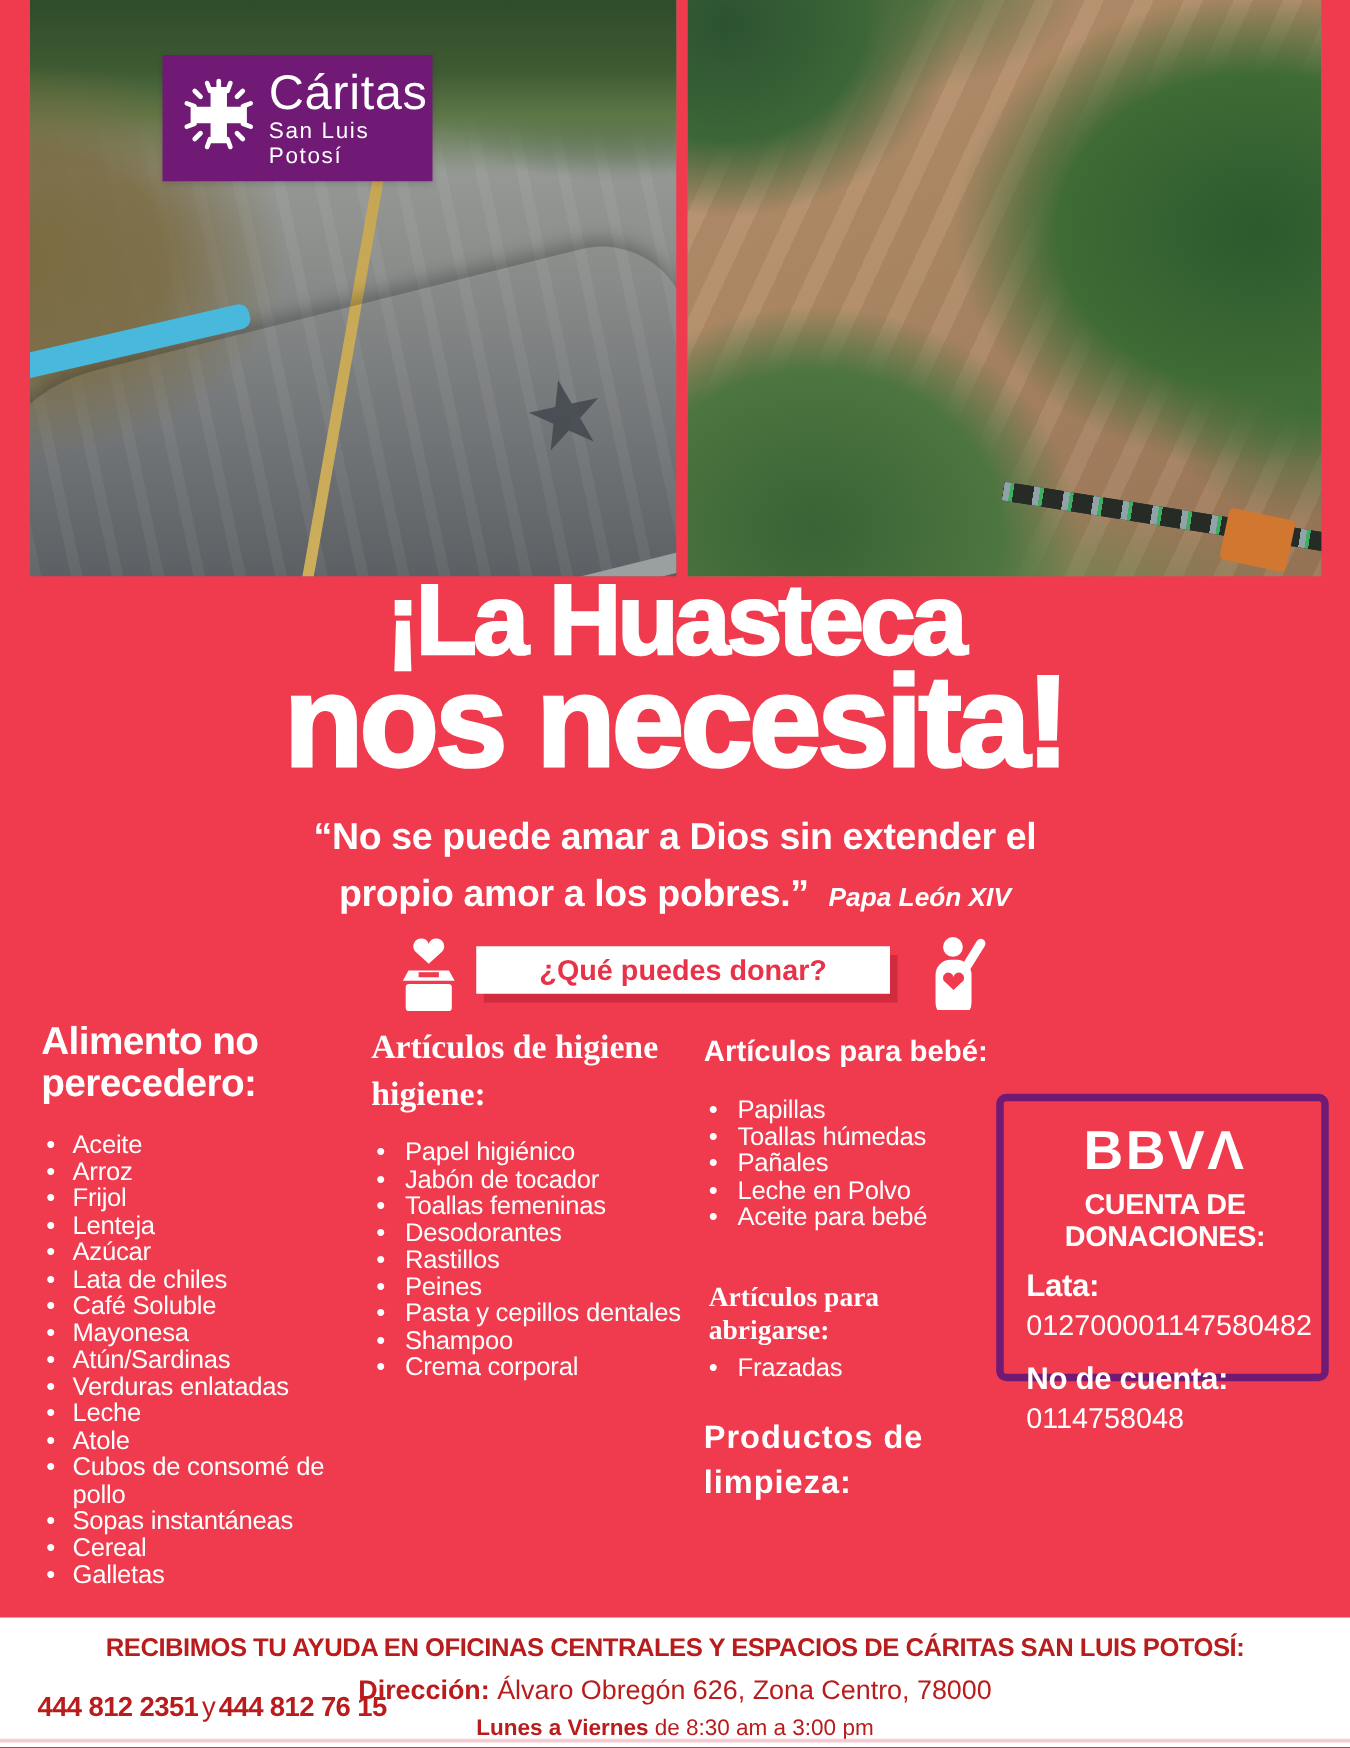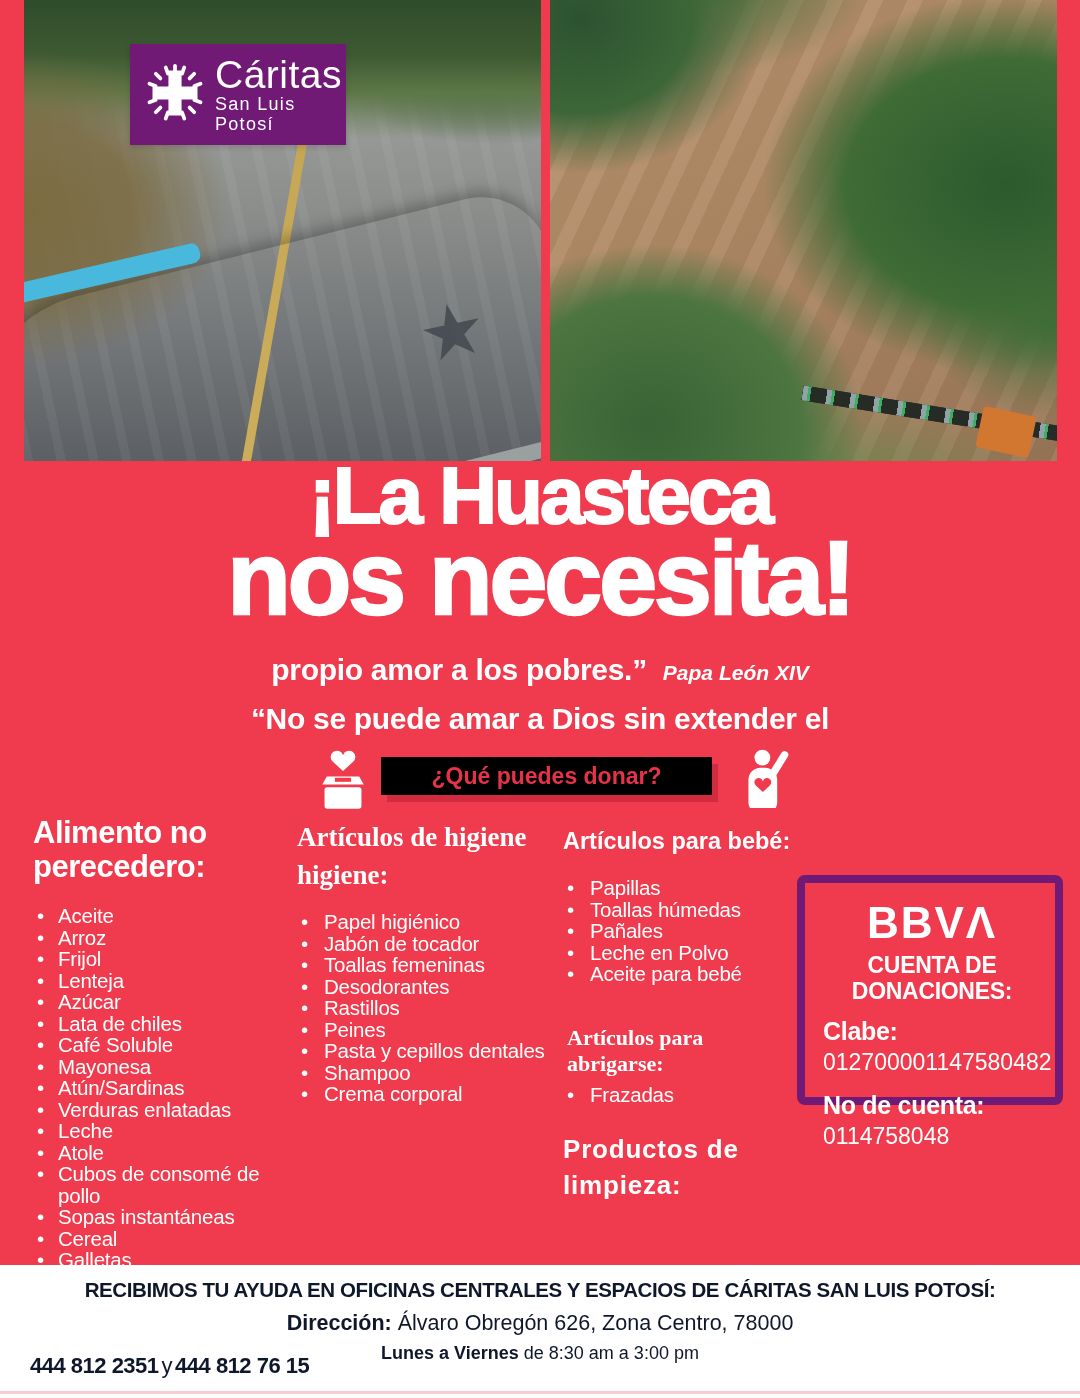--- a/index.html
+++ b/index.html
@@ -63,21 +63,21 @@
   .title-line1 { font-size:80px; line-height:70px; letter-spacing:-3px; -webkit-text-stroke:2px #fff; }
   .title-line2 { font-size:104px; line-height:94px; letter-spacing:-3px; -webkit-text-stroke:2.5px #fff; }
 
   
   .quote { position:absolute; top:647px; left:0; width:100%; text-align:center;
     font-weight:bold; font-size:30px; line-height:46px; letter-spacing:-.3px; }
   .quote-attr { font-size:21px; font-style:italic; margin-left:16px; letter-spacing:0; }
 
   
   .icon-donate-box { position:absolute; left:316px; top:749px; }
-  .banner-pill { position:absolute; left:381px; top:757px; width:331px; height:38px; background:#000000;
+  .banner-pill { position:absolute; left:381px; top:757px; width:331px; height:38px; background:#ffffff;
     display:flex; align-items:center; justify-content:center;
     box-shadow:6px 7px 0 rgba(170,25,45,.45); }
   .banner-pill span { color:#E73349; font-weight:bold; font-size:23px; }
   .icon-volunteer { position:absolute; left:741px; top:748px; }
 
   
   .list { list-style:none; margin:0; padding:0; }
   .list li { position:relative; padding-left:25px; font-size:20.5px; line-height:21.5px; letter-spacing:-.2px; }
   .list li::before { content:"•"; position:absolute; left:4px; }
 
@@ -97,29 +97,29 @@
   .warm-block h3 { margin:0 0 7px 4px; font-family:"Liberation Serif", serif;
     font-size:22px; line-height:26px; font-weight:bold; }
 
   .cleaning-block { margin-top:26px; }
   .cleaning-block h2 { margin:0 0 10px; font-size:26px; line-height:36px; letter-spacing:.8px; font-weight:bold; }
   .cleaning-block .list li { padding-left:15px; font-size:19px; line-height:19px; }
   .cleaning-block .list li::before { left:0; }
 
   
   .bbva-card { position:absolute; left:797px; top:875px; width:266px; height:230px;
-    border:8px solid #701a75; border-radius:8px; box-sizing:border-box; padding:20px 14px 0 18px; }
+    border:6px solid #701a75; border-radius:8px; box-sizing:border-box; padding:20px 14px 0 18px; }
   .bbva-logo { text-align:center; font-size:44px; font-weight:bold; letter-spacing:2px; line-height:40px; }
   .bbva-title { text-align:center; font-weight:bold; font-size:23px; line-height:26px; margin-top:9px; letter-spacing:-.3px; }
   .bbva-label { font-weight:bold; font-size:25px; margin-top:13px; letter-spacing:-.3px; }
   .bbva-number { font-size:23px; margin-top:3px; }
   .bbva-label.second { margin-top:15px; }
 
   
-  .footer { position:absolute; left:0; bottom:0; width:100%; height:133px; background:#fff; color:#0f172a; }
+  .footer { position:absolute; left:0; bottom:0; width:100%; height:104px; background:#fff; color:#b91c1c; }
   .footer-line1 { text-align:center; font-weight:bold; font-size:20.5px; letter-spacing:-.4px; padding-top:13px; }
   .footer-line2 { text-align:center; font-size:21.5px; margin-top:9px; }
   .footer-line3 { text-align:center; font-size:18px; margin-top:7px; }
   .footer-phones { position:absolute; left:30px; bottom:19px; font-size:22px; font-weight:bold; letter-spacing:-.5px; }
   .footer-phones .conj { font-weight:normal; padding:0 3px; }
   .footer-rule { position:absolute; left:0; bottom:4px; width:100%; height:3px; background:#F6CBD1; }
 </style>
 </head>
 <body>
 
@@ -164,24 +164,24 @@
       <span class="logo-region">San Luis Potosí</span>
     </span>
   </div>
 
   <div class="title">
     <div class="title-line1">¡La Huasteca</div>
     <div class="title-line2">nos necesita!</div>
   </div>
 
   <div class="quote">
+    <div>“No se puede amar a Dios sin extender el</div>
     <div>
       <span>propio amor a los pobres.”</span><span class="quote-attr">Papa León XIV</span>
     </div>
-    <div>“No se puede amar a Dios sin extender el</div>
   </div>
 
   <span class="icon-donate-box">
     <svg width="54" height="62" viewBox="0 0 60 68">
       <path d="M30 24 L19 14 A7 7 0 1 1 30 6.5 A7 7 0 1 1 41 14 Z" fill="#fff"></path>
       <path d="M12 30 L48 30 L53 39 L7 39 Z" fill="#fff"></path>
       <rect x="21" y="31.5" width="18" height="4.5" fill="#EF3B4D"></rect>
       <rect x="9.5" y="42" width="41" height="24" rx="3" fill="#fff"></rect>
     </svg>
   </span>
@@ -264,21 +264,21 @@
       </h2>
     </div>
   </div>
 
   <div class="bbva-card">
     <div class="bbva-logo">BBVΛ</div>
     <div class="bbva-title">
       <span>CUENTA DE</span><br>
       <span>DONACIONES:</span>
     </div>
-    <div class="bbva-label">Clabe:</div>
+    <div class="bbva-label">Lata:</div>
     <div class="bbva-number">012700001147580482</div>
     <div class="bbva-label second">No de cuenta:</div>
     <div class="bbva-number">0114758048</div>
   </div>
 
   <div class="footer">
     <div class="footer-line1">RECIBIMOS TU AYUDA EN OFICINAS CENTRALES Y ESPACIOS DE CÁRITAS SAN LUIS POTOSÍ:</div>
     <div class="footer-line2">
       <b>Dirección:</b><span> Álvaro Obregón 626, Zona Centro, 78000</span>
     </div>

